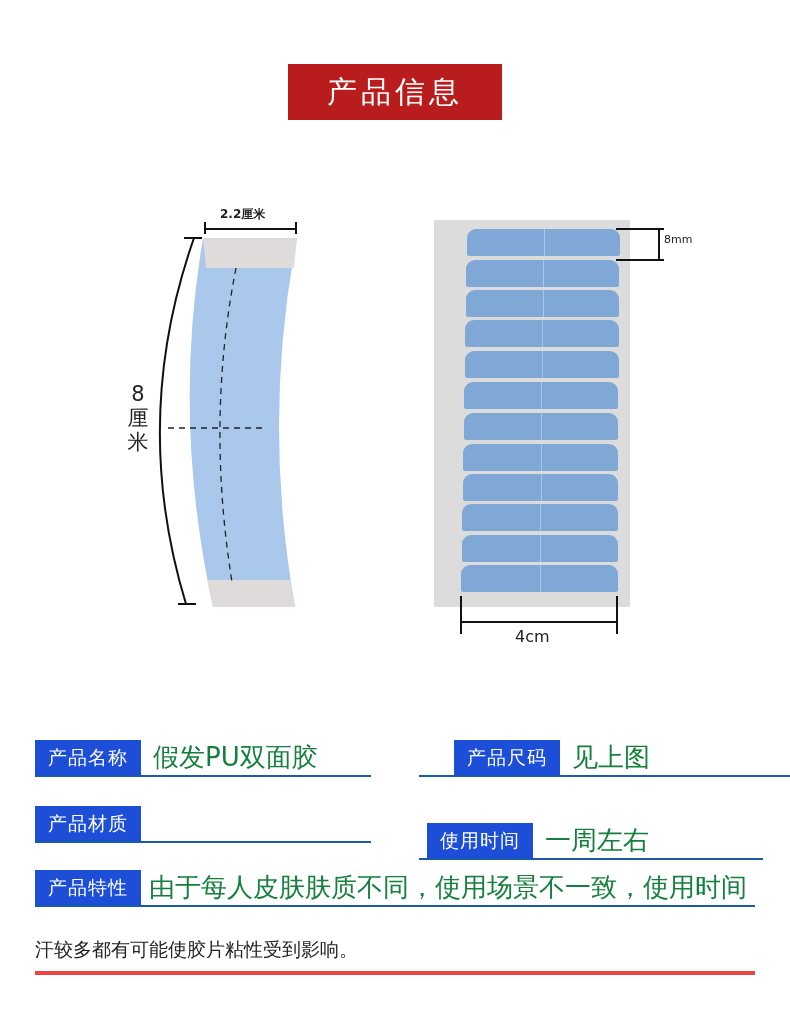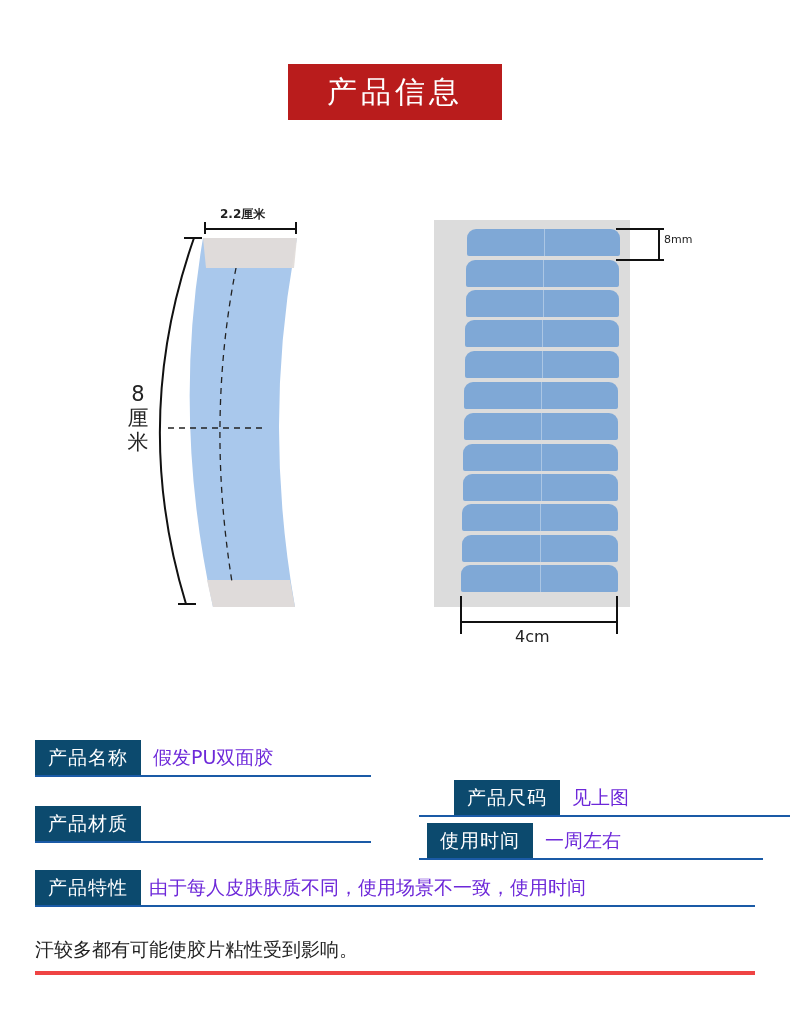--- a/index.html
+++ b/index.html
@@ -23,23 +23,23 @@
   .strip { position: absolute; height: 27px; background: #7fa8d6; border-radius: 9px 9px 2px 2px; }
   .strip::after { content: ""; position: absolute; left: 50%; top: 0; bottom: 0; width: 1px; background: rgba(255,255,255,0.35); }
   .mm-tick { position: absolute; height: 2px; background: #111; }
   .mm-v { position: absolute; width: 2px; background: #111; }
   .mm-label { position: absolute; left: 664px; top: 233px; font-size: 11px; color: #222; }
   .cm-label { position: absolute; left: 515px; top: 627px; font-size: 16px; color: #222; }
 
   
   .info-row { position: absolute; height: 35px; display: flex; align-items: stretch;
               border-bottom: 2px solid #1a5aa6; }
-  .info-label { background: #0c4a6e; color: #fff; font-size: 19px; padding: 0 13px;
+  .info-label { background: #1d4ed8; color: #fff; font-size: 19px; padding: 0 13px;
                 display: flex; align-items: center; letter-spacing: 1px; white-space: nowrap; }
-  .info-value { font-size: 19px; color: #6d28d9; display: flex; align-items: center; padding-left: 12px; white-space: nowrap; }
+  .info-value { font-size: 26px; color: #15803d; display: flex; align-items: center; padding-left: 12px; white-space: nowrap; }
   .wrap-line { position: absolute; left: 35px; top: 929px; width: 720px; height: 42px;
                border-bottom: 4px solid #ef4444; font-size: 19px; display: flex; align-items: center; }
 </style>
 </head>
 <body>
 
 <div class="title-box">产品信息</div>
 
 <div class="curve-wrap">
   <svg width="230" height="420" viewBox="110 200 230 420" xmlns="http://www.w3.org/2000/svg">
@@ -92,21 +92,21 @@
 
 <div class="mm-v" style="left:460px;top:596px;height:38px;"></div>
 <div class="mm-v" style="left:616px;top:596px;height:38px;"></div>
 <div class="mm-tick" style="left:460px;top:621px;width:158px;"></div>
 <div class="cm-label">4cm</div>
 
 <div class="info-row" style="left:35px;top:740px;width:336px;">
   <div class="info-label">产品名称</div>
   <div class="info-value">假发PU双面胶</div>
 </div>
-<div class="info-row" style="left:419px;top:780px;width:336px;padding-left:35px;">
+<div class="info-row" style="left:419px;top:740px;width:336px;padding-left:35px;">
   <div class="info-label">产品尺码</div>
   <div class="info-value">见上图</div>
 </div>
 <div class="info-row" style="left:35px;top:806px;width:336px;">
   <div class="info-label">产品材质</div>
 </div>
 <div class="info-row" style="left:419px;top:823px;width:336px;padding-left:8px;">
   <div class="info-label">使用时间</div>
   <div class="info-value">一周左右</div>
 </div>

